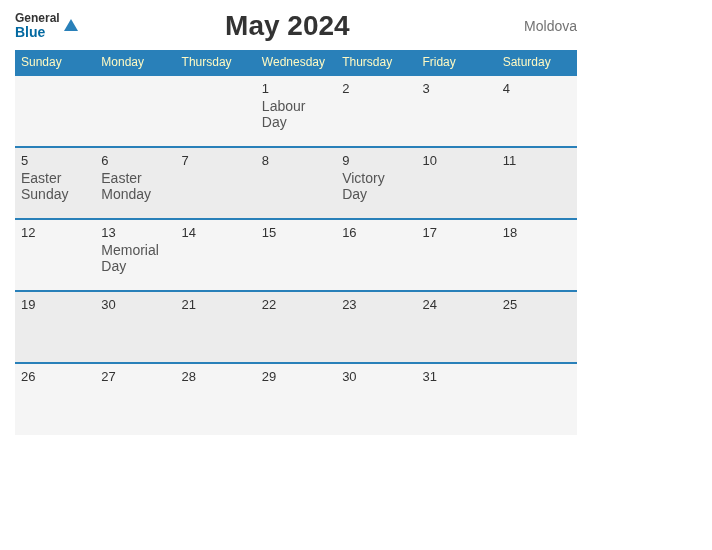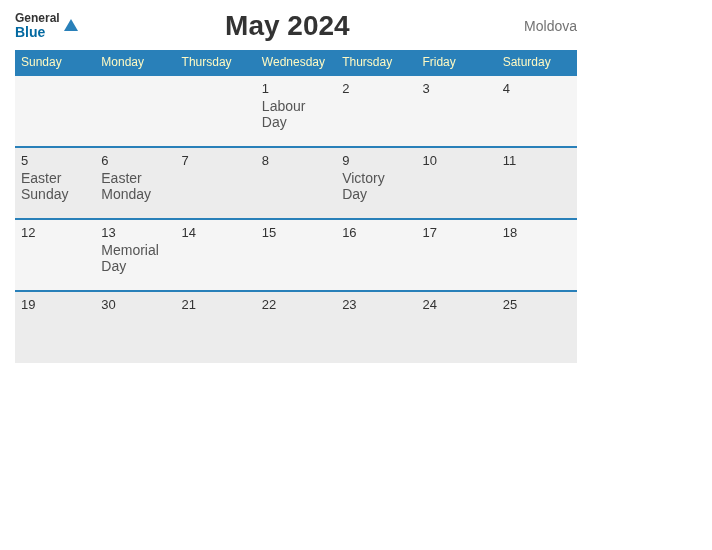--- a/index.html
+++ b/index.html
@@ -213,15 +213,36 @@
           <td>
             <span class="day-num">23</span>
           </td>
           <td>
             <span class="day-num">24</span>
           </td>
           <td>
             <span class="day-num">25</span>
           </td>
         </tr>
+        <tr>
+          <td>
+            <span class="day-num">26</span>
+          </td>
+          <td>
+            <span class="day-num">27</span>
+          </td>
+          <td>
+            <span class="day-num">28</span>
+          </td>
+          <td>
+            <span class="day-num">29</span>
+          </td>
+          <td>
+            <span class="day-num">30</span>
+          </td>
+          <td>
+            <span class="day-num">31</span>
+          </td>
+          <td></td>
+        </tr>
       </tbody>
   </table>
 </div>
 
 </body></html>

